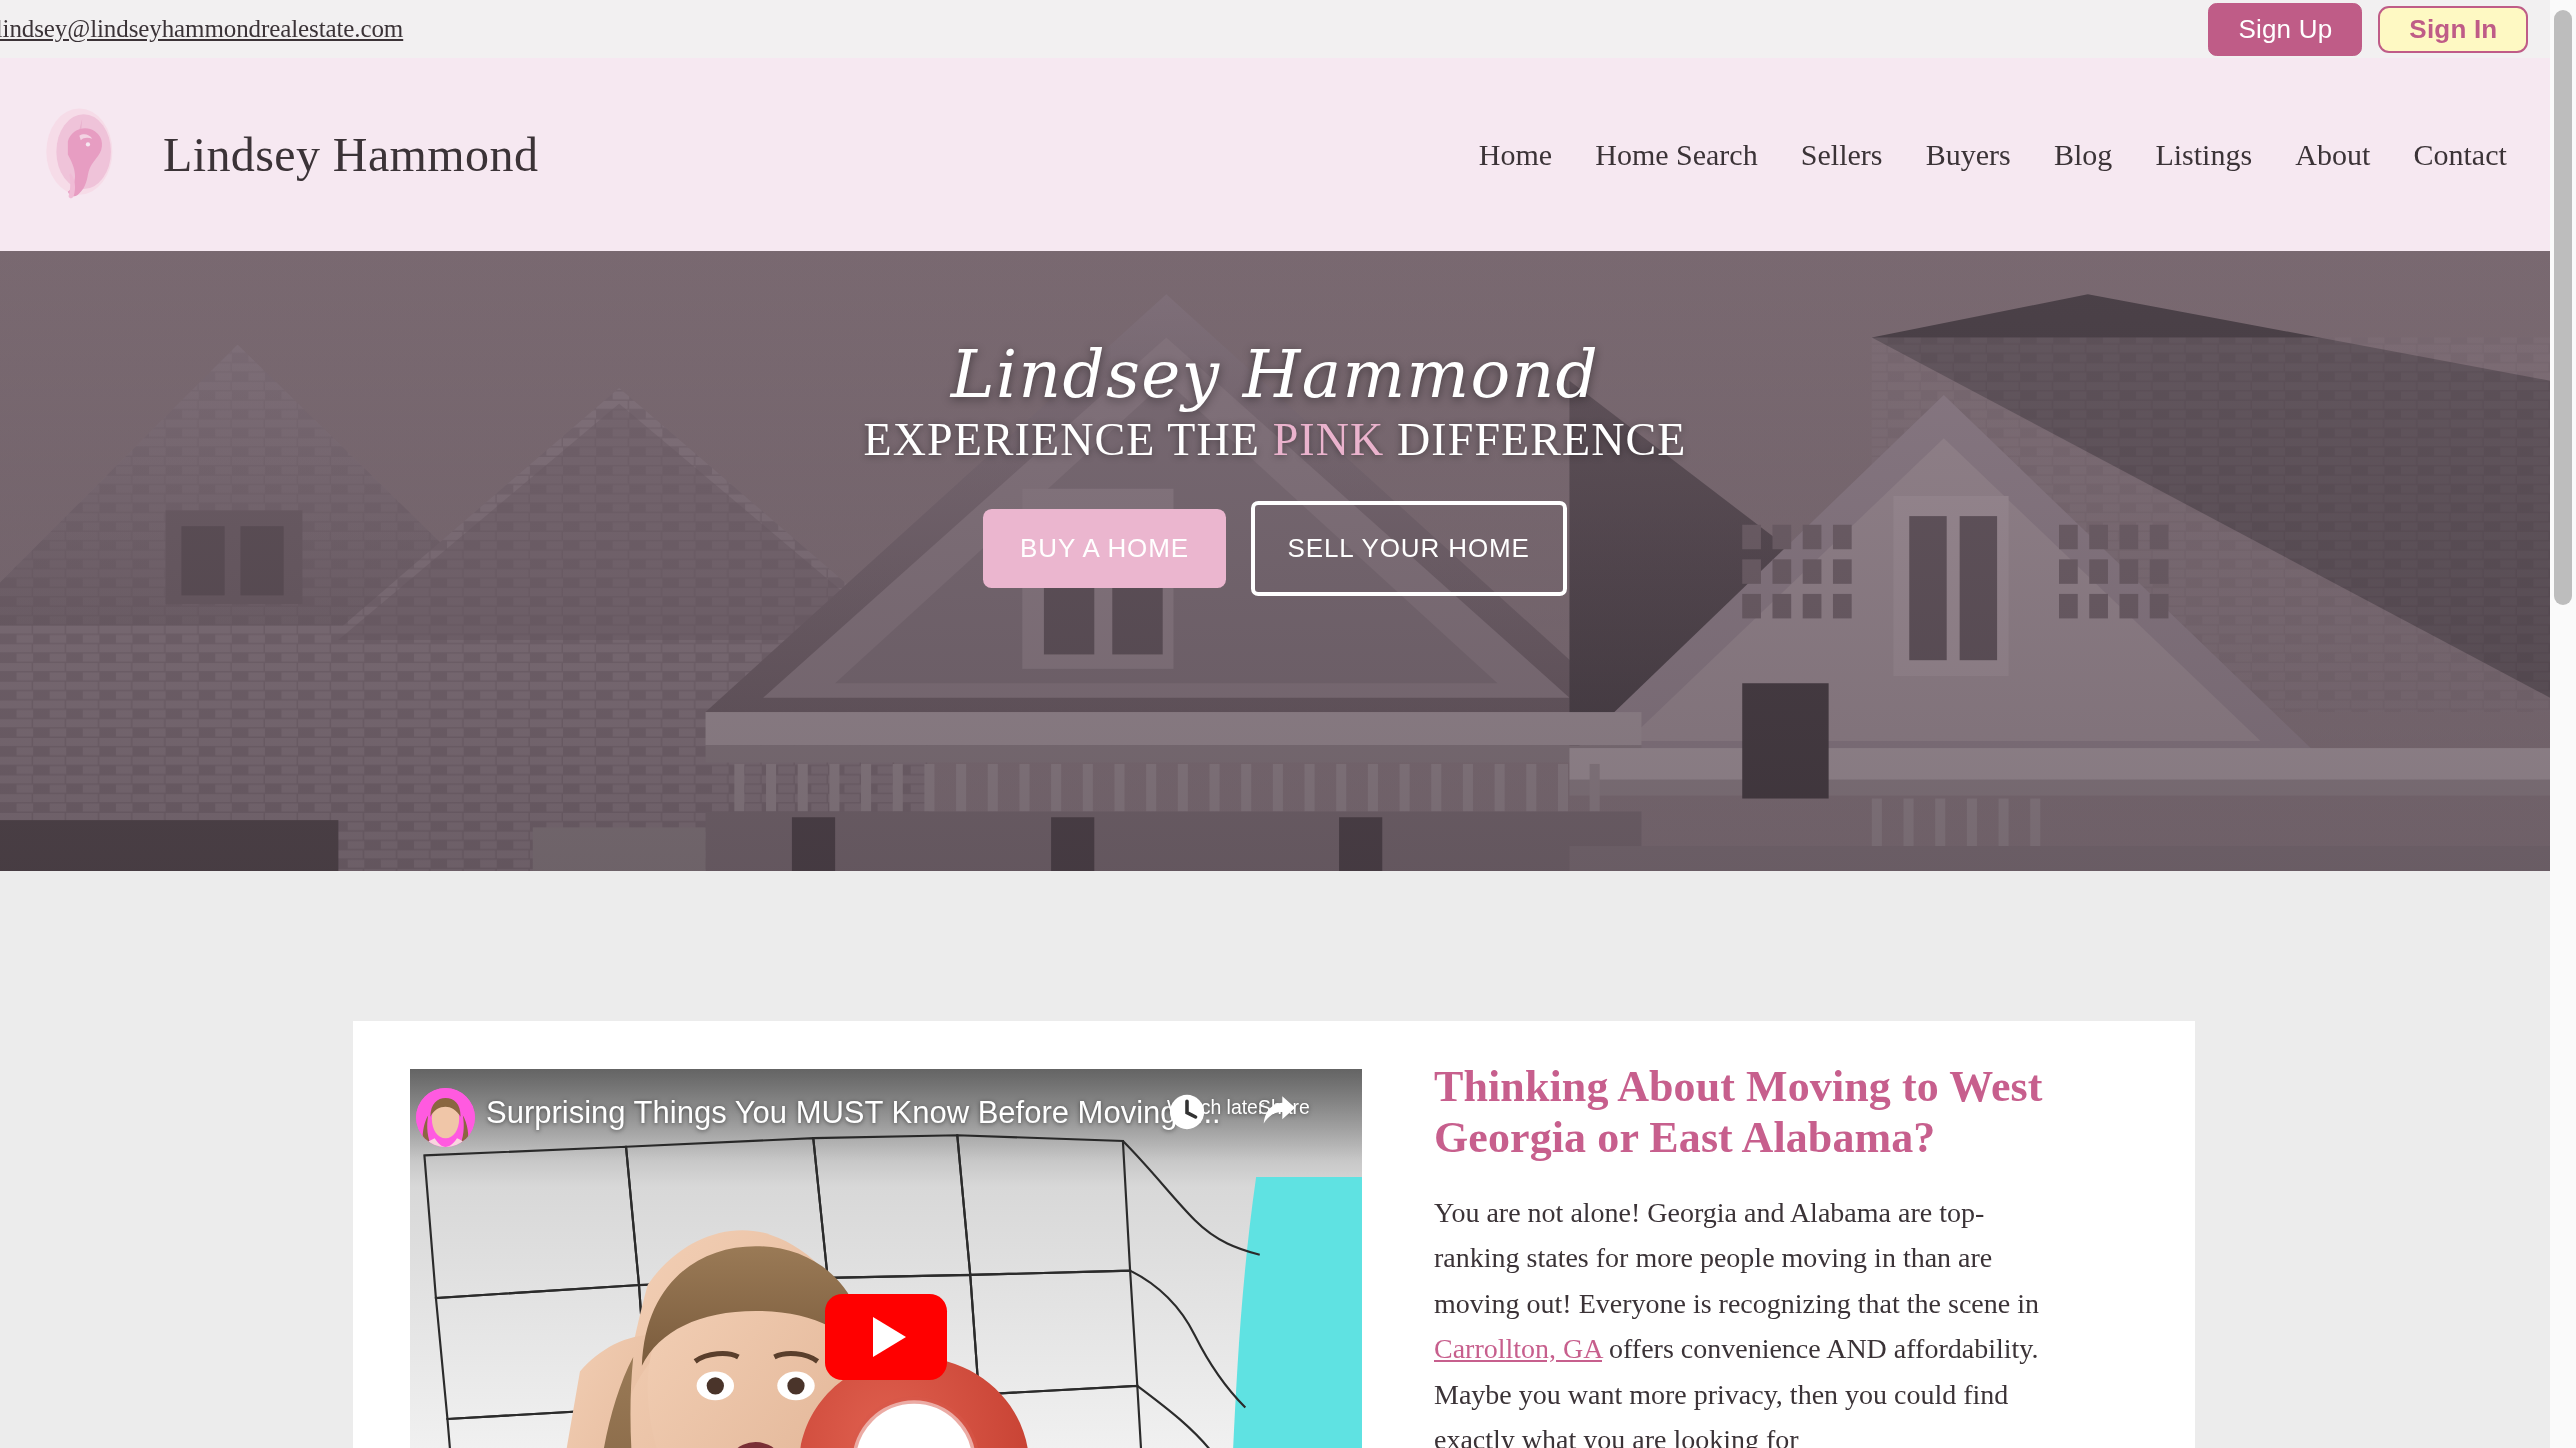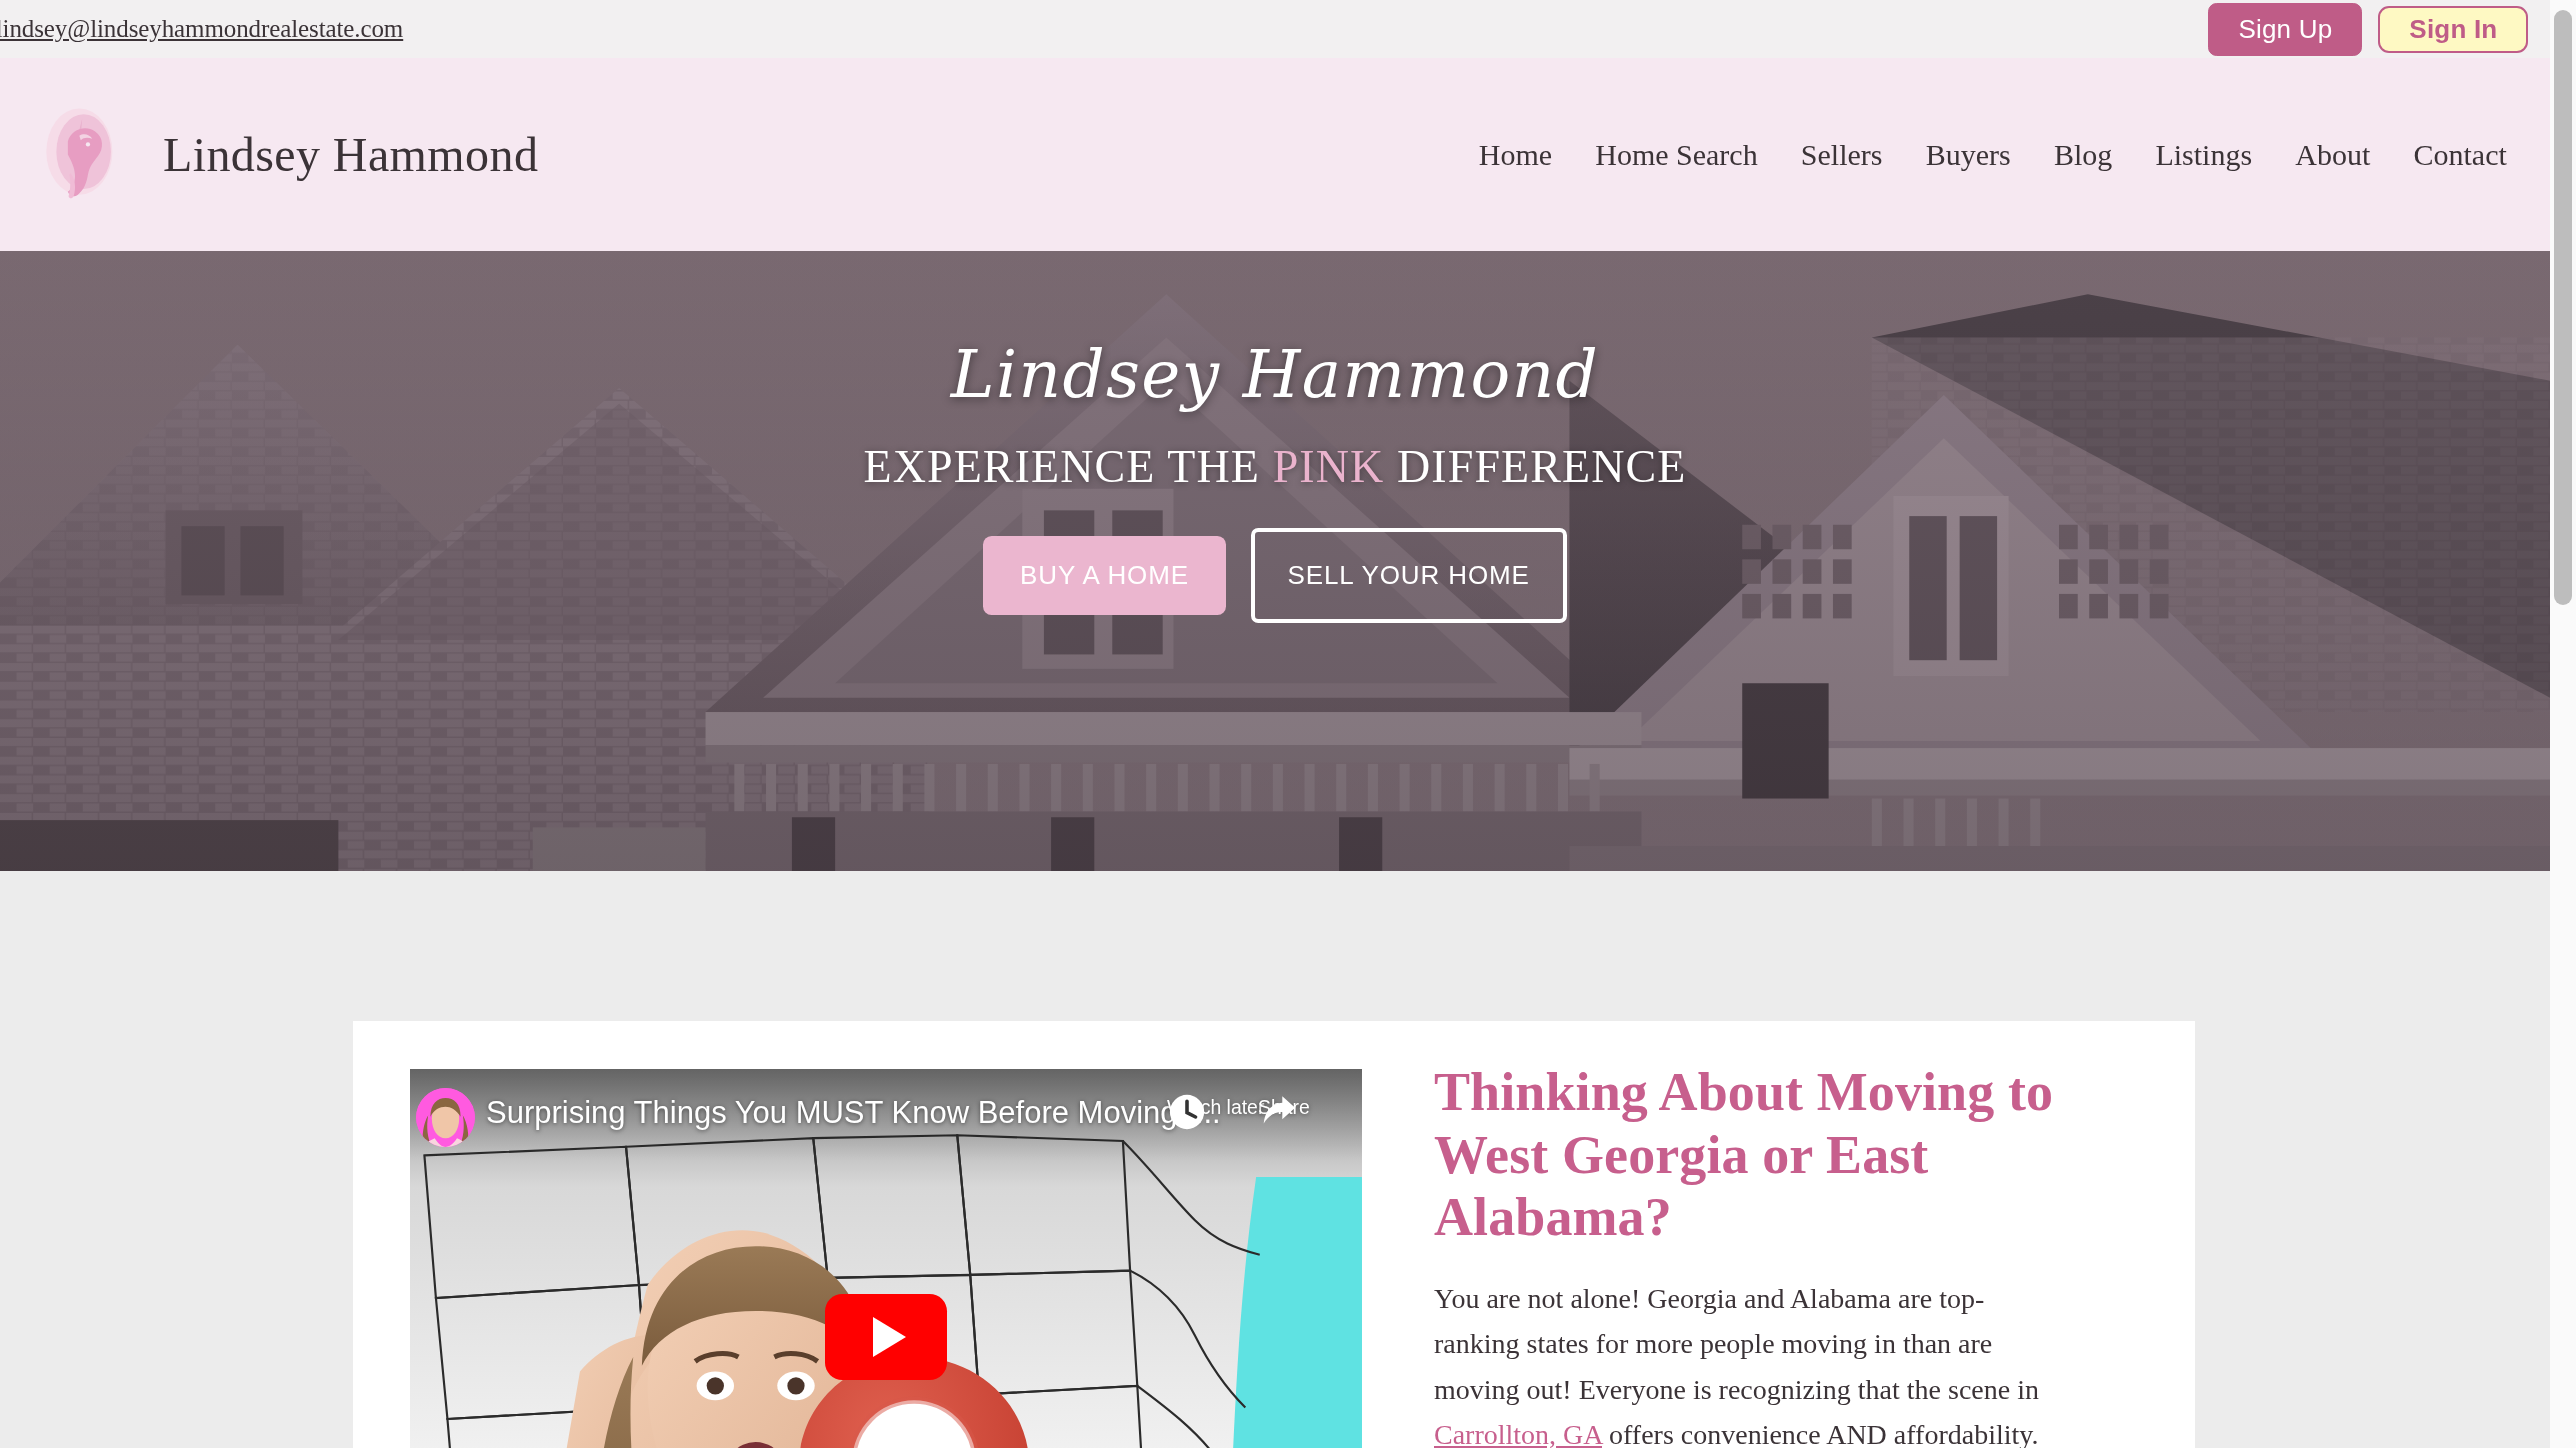--- a/index.html
+++ b/index.html
@@ -70,21 +70,21 @@
     align-items:center; justify-content:flex-start; padding-top:85px;
   }
   .hero-script{
     font-family:"DejaVu Serif", serif;
     font-style:italic; font-size:66px; color:#ffffff;
     text-shadow:0 2.2px 10px rgba(0,0,0,0.45);
     letter-spacing:1.4px;
   }
   .hero-tag{
     font-size:46px; color:#ffffff; letter-spacing:1.1px;
-    margin-top:27px; text-shadow:0 1.4px 7.2px rgba(0,0,0,0.4);
+    text-shadow:0 1.4px 7.2px rgba(0,0,0,0.4);
     white-space:nowrap;
   }
   .hero-tag .pink{ color:#eab3cd; }
   .hero-btns{ display:flex; align-items:center; gap:24.5px; margin-top:35px; }
   .btn-buy{
     background:#ebb6cf; color:#ffffff; border:none; border-radius:8.6px;
     padding:24px 37px; font-size:26px; letter-spacing:0.9px; white-space:nowrap;
   }
   .btn-sell{
     background:transparent; color:#ffffff; border:4.3px solid #ffffff;
@@ -140,21 +140,21 @@
   }
   .play-tri{
     width:0; height:0; margin-left:7.2px;
     border-left:33px solid #ffffff;
     border-top:20px solid transparent;
     border-bottom:20px solid transparent;
   }
 
   .card-right{ margin:40px 0 0 72px; width:626px; }
   .headline{
-    font-size:54px; line-height:1.16; color:#c75f8d;
+    font-size:44px; line-height:1.16; color:#c75f8d;
     letter-spacing:0.1px;
   }
   .bodytext{
     font-size:28px; line-height:1.62; color:#3b3337;
     margin-top:27px;
   }
   .bodytext a{ color:#c75f8d; text-decoration:underline; }
 
   
   .scrollbar{

